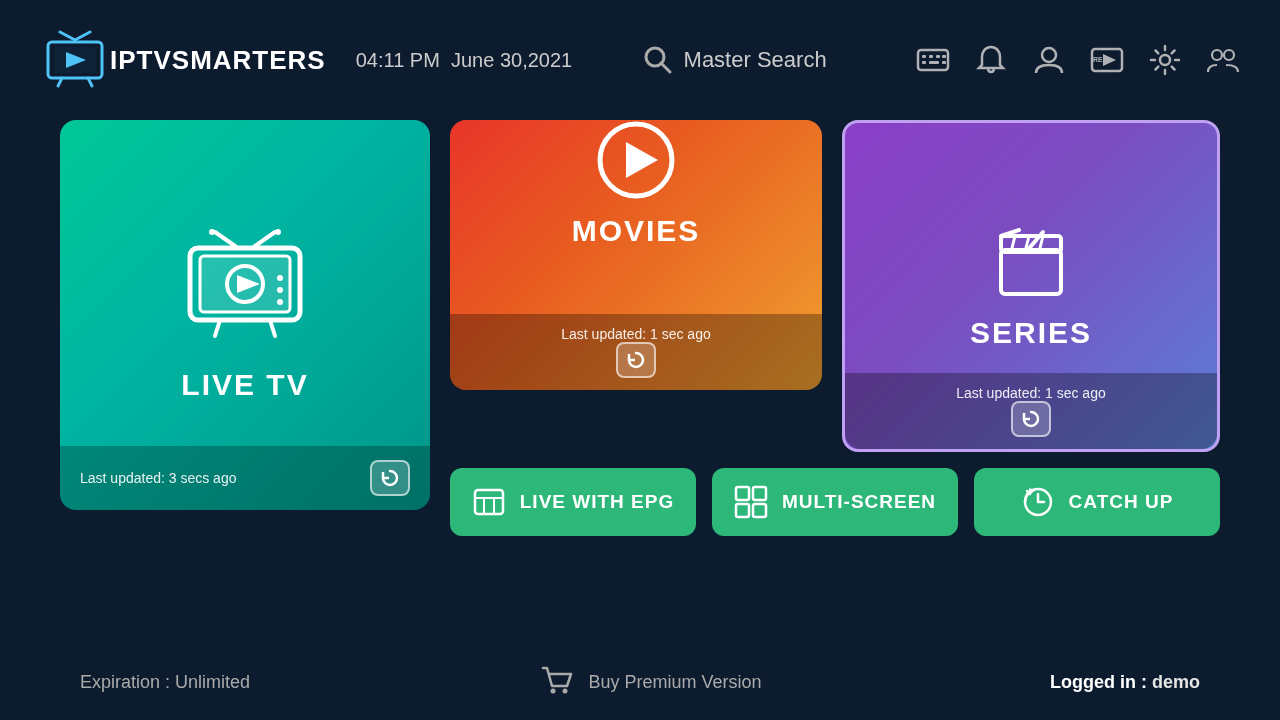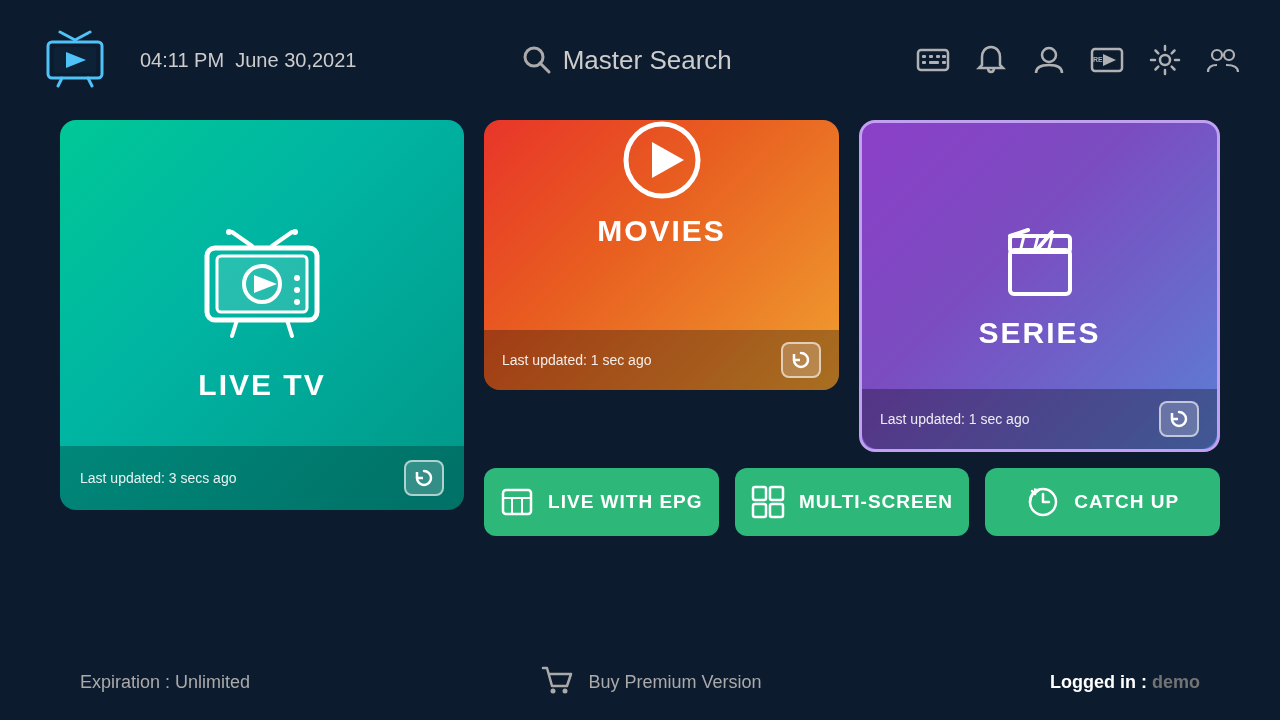--- a/index.html
+++ b/index.html
@@ -59,21 +59,21 @@
       gap: 10px;
       cursor: pointer;
     }
 
     .search-bar .search-icon-svg {
       width: 32px;
       height: 32px;
     }
 
     .search-label {
-      font-size: 26px;
+      font-size: 22px;
       color: #ccc;
     }
 
     .header-icons {
       display: flex;
       align-items: center;
       gap: 24px;
       margin-left: 20px;
     }
 
@@ -87,21 +87,21 @@
     
     .main-content {
       padding: 0 60px;
       display: flex;
       gap: 20px;
       align-items: flex-start;
     }
 
     
     .card-live-tv {
-      width: 404px;
+      width: 370px;
       height: 390px;
       border-radius: 16px;
       background: linear-gradient(135deg, #00c896 0%, #00b5a3 40%, #009688 100%);
       position: relative;
       display: flex;
       flex-direction: column;
       align-items: center;
       justify-content: center;
       cursor: pointer;
       flex-shrink: 0;
@@ -196,20 +196,21 @@
       position: absolute;
       bottom: 0;
       left: 0;
       right: 0;
       background: rgba(0,0,0,0.3);
       border-radius: 0 0 16px 16px;
       padding: 12px 18px;
       display: flex;
       align-items: center;
       justify-content: space-between;
+      flex-direction: column;
     }
 
     .play-icon-svg {
       width: 80px;
       height: 80px;
       margin-bottom: 14px;
     }
 
     .clapper-icon-svg {
       width: 80px;
@@ -297,20 +298,23 @@
 
       <rect x="8" y="12" width="54" height="36" rx="4" fill="none" stroke="#4fc3f7" stroke-width="3"></rect>
 
       <rect x="14" y="17" width="42" height="26" rx="2" fill="#0d2137"></rect>
 
       <polygon points="26,22 26,38 46,30" fill="#4fc3f7"></polygon>
 
       <line x1="22" y1="48" x2="18" y2="56" stroke="#4fc3f7" stroke-width="3" stroke-linecap="round"></line>
       <line x1="48" y1="48" x2="52" y2="56" stroke="#4fc3f7" stroke-width="3" stroke-linecap="round"></line>
     </svg>
+    <div class="logo-text">
+      <span class="iptv">IPTV</span><span class="smarters">SMARTERS</span>
+    </div>
   </div>
 
   <div class="datetime">
     <span>04:11 PM</span>&nbsp;&nbsp;<span>June 30,2021</span>
   </div>
 
   <div class="header-center">
     <div class="search-bar">
       <svg class="search-icon-svg" viewBox="0 0 32 32" fill="none">
         <circle cx="13" cy="13" r="9" stroke="#aaa" stroke-width="3"></circle>
@@ -486,15 +490,15 @@
   <div class="expiration-text">Expiration : Unlimited</div>
   <div class="buy-premium">
     <svg width="36" height="36" viewBox="0 0 36 36" fill="none">
       <path d="M4 4 L8 4 L13 22 L28 22 L32 10 L10 10" stroke="#aaa" stroke-width="2.5" fill="none" stroke-linecap="round" stroke-linejoin="round"></path>
       <circle cx="14" cy="27" r="2.5" fill="#aaa"></circle>
       <circle cx="26" cy="27" r="2.5" fill="#aaa"></circle>
     </svg>
     <span class="buy-premium-text">Buy Premium Version</span>
   </div>
   <div class="logged-in-text">
-    <span>Logged in : </span><span style="font-weight:700;color:#737373;">demo</span>
+    <span>Logged in : </span><span style="font-weight:700;color:#e5e5e5;">demo</span>
   </div>
 </div>
 
 </body></html>

